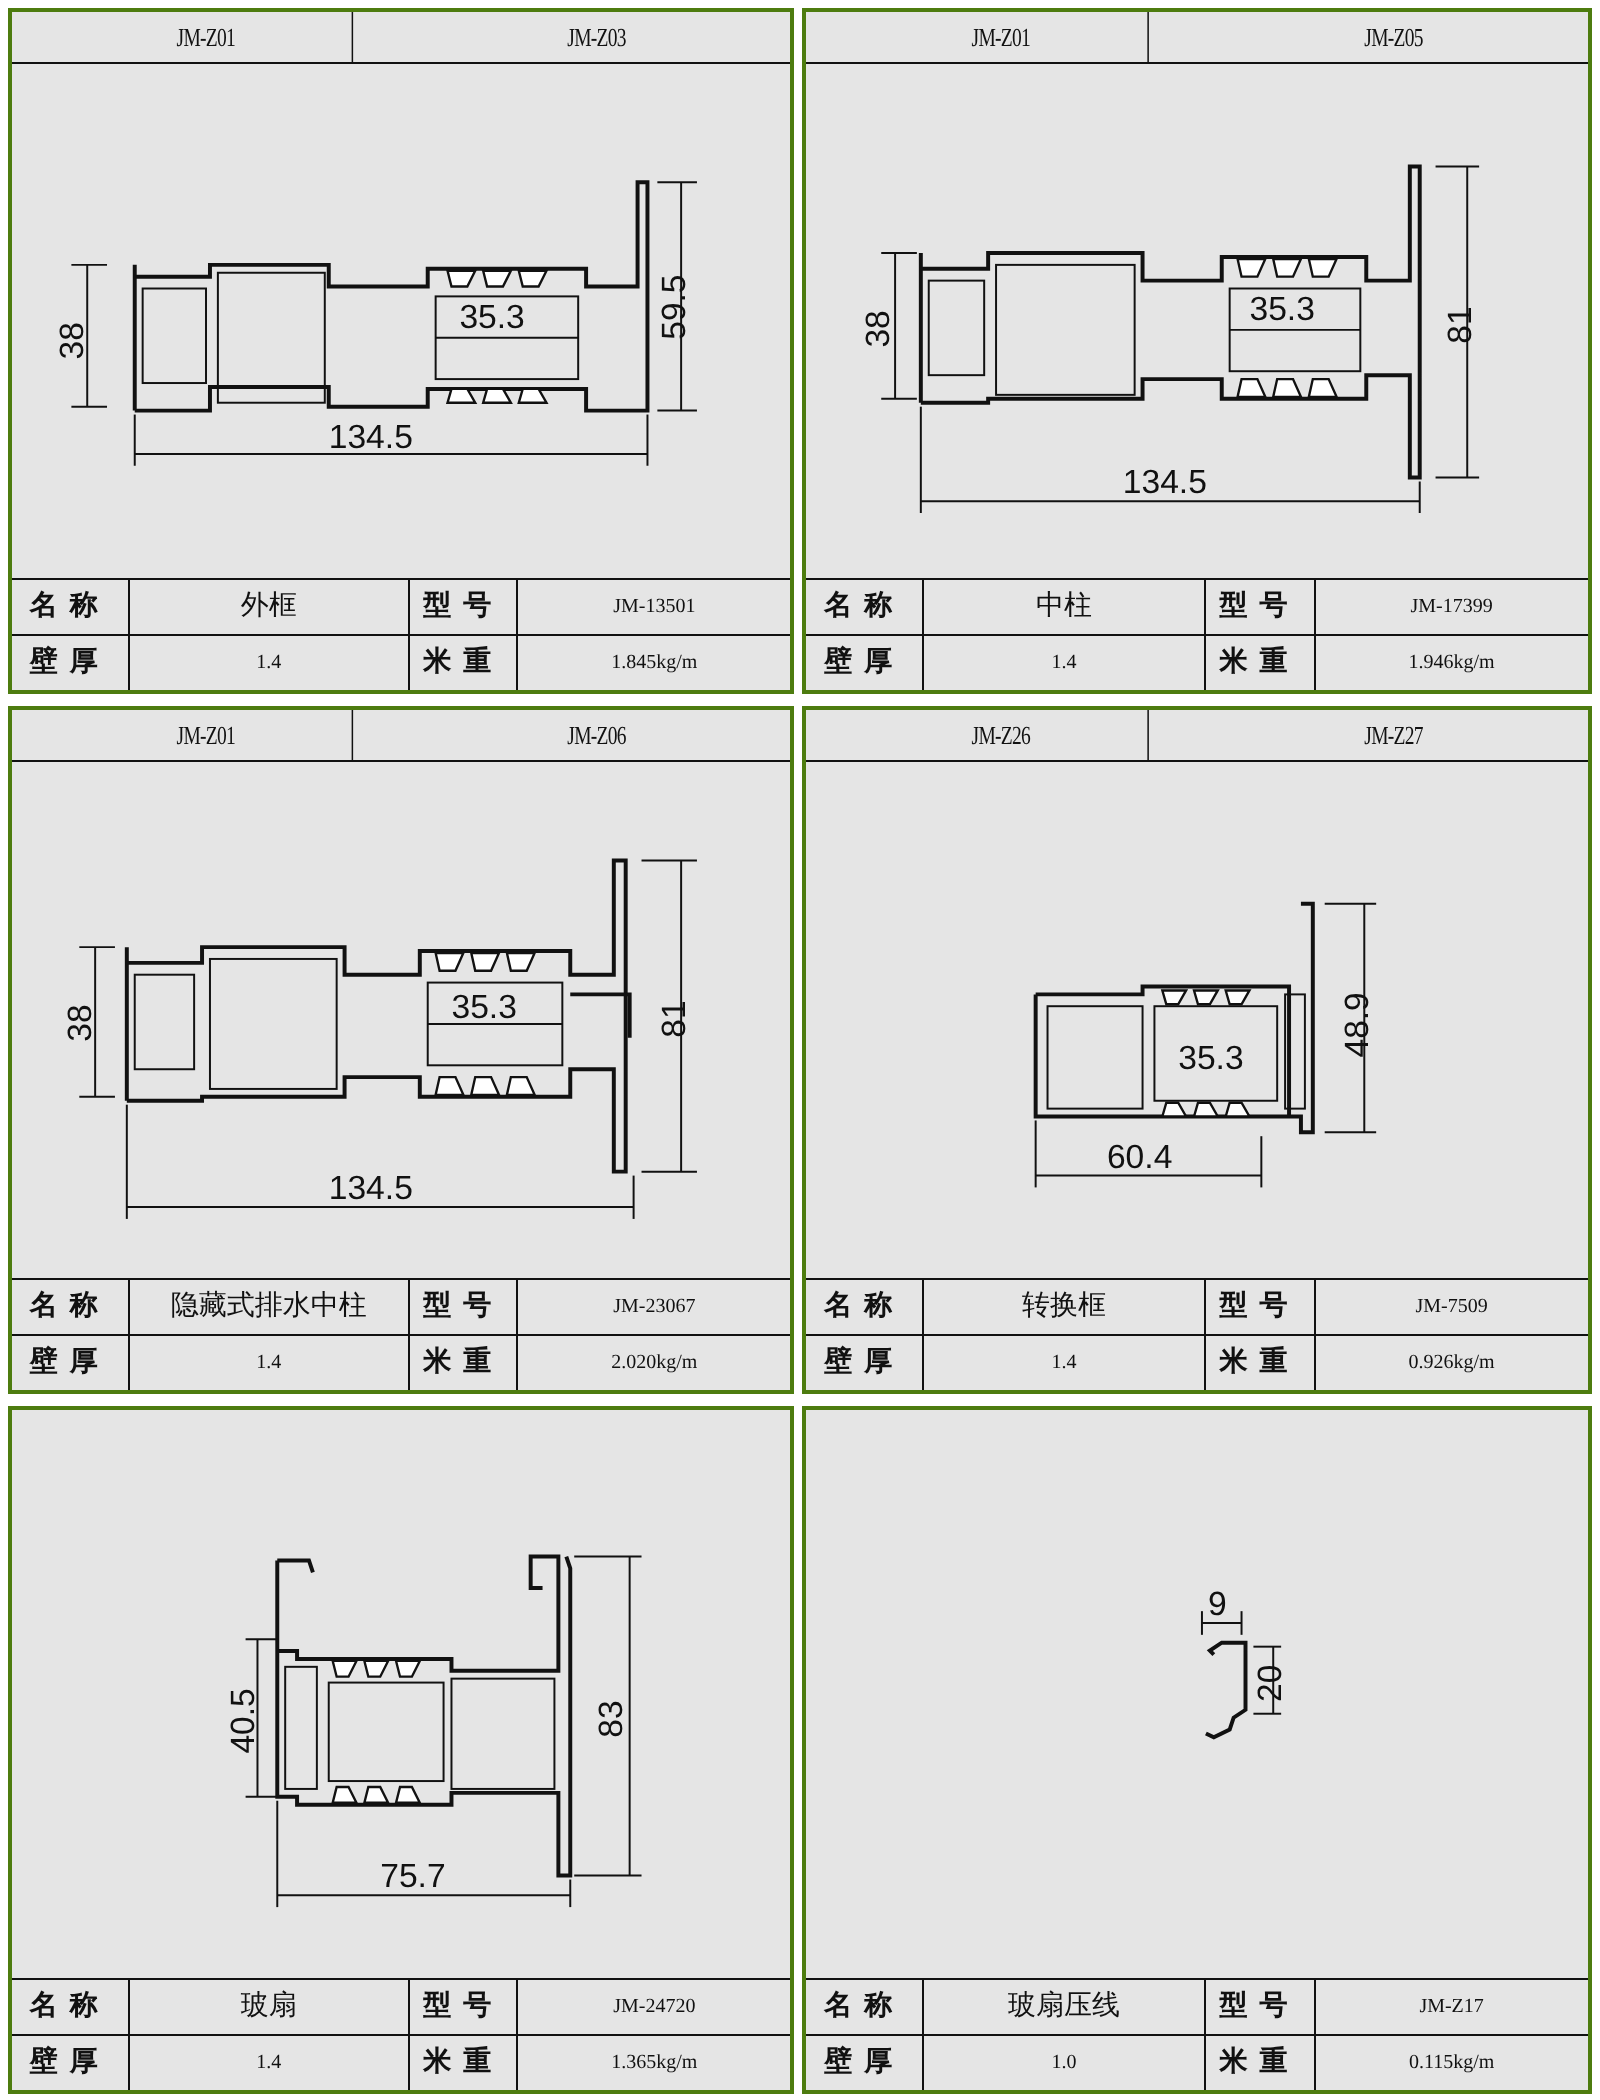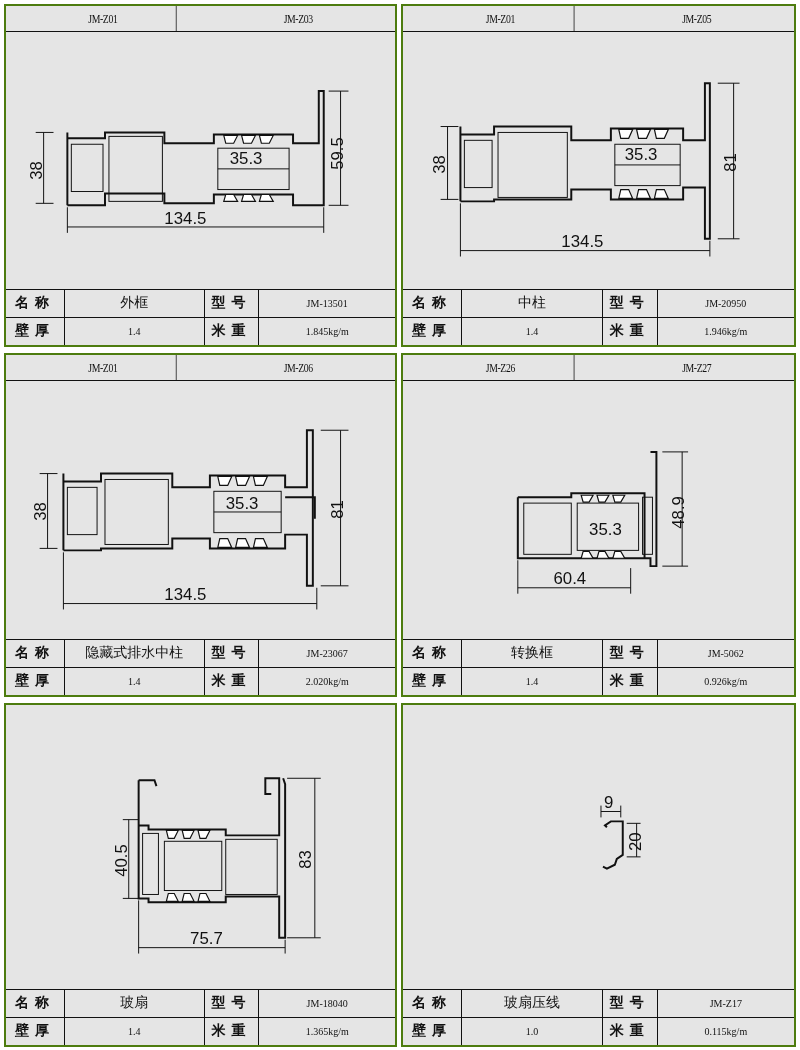--- a/index.html
+++ b/index.html
@@ -134,21 +134,21 @@
         <col style="width:15%">
         <col style="width:36%">
         <col style="width:14%">
         <col style="width:35%">
       </colgroup>
     <tbody>
         <tr>
       <td class="lbl">名称</td>
       <td class="val">中柱</td>
       <td class="lbl">型号</td>
-      <td class="mono">JM-20950</td>
+      <td class="mono">JM-17399</td>
     </tr>
     <tr>
       <td class="lbl">壁厚</td>
       <td class="mono">1.4</td>
       <td class="lbl">米重</td>
       <td class="mono">1.946kg/m</td>
     </tr>
   </tbody>
     </table>
 </div>
@@ -236,21 +236,21 @@
         <col style="width:15%">
         <col style="width:36%">
         <col style="width:14%">
         <col style="width:35%">
       </colgroup>
     <tbody>
         <tr>
       <td class="lbl">名称</td>
       <td class="val">转换框</td>
       <td class="lbl">型号</td>
-      <td class="mono">JM-5062</td>
+      <td class="mono">JM-7509</td>
     </tr>
     <tr>
       <td class="lbl">壁厚</td>
       <td class="mono">1.4</td>
       <td class="lbl">米重</td>
       <td class="mono">0.926kg/m</td>
     </tr>
   </tbody>
     </table>
 </div>
@@ -283,21 +283,21 @@
         <col style="width:15%">
         <col style="width:36%">
         <col style="width:14%">
         <col style="width:35%">
       </colgroup>
     <tbody>
         <tr>
       <td class="lbl">名称</td>
       <td class="val">玻扇</td>
       <td class="lbl">型号</td>
-      <td class="mono">JM-18040</td>
+      <td class="mono">JM-24720</td>
     </tr>
     <tr>
       <td class="lbl">壁厚</td>
       <td class="mono">1.4</td>
       <td class="lbl">米重</td>
       <td class="mono">1.365kg/m</td>
     </tr>
   </tbody>
     </table>
 </div>

